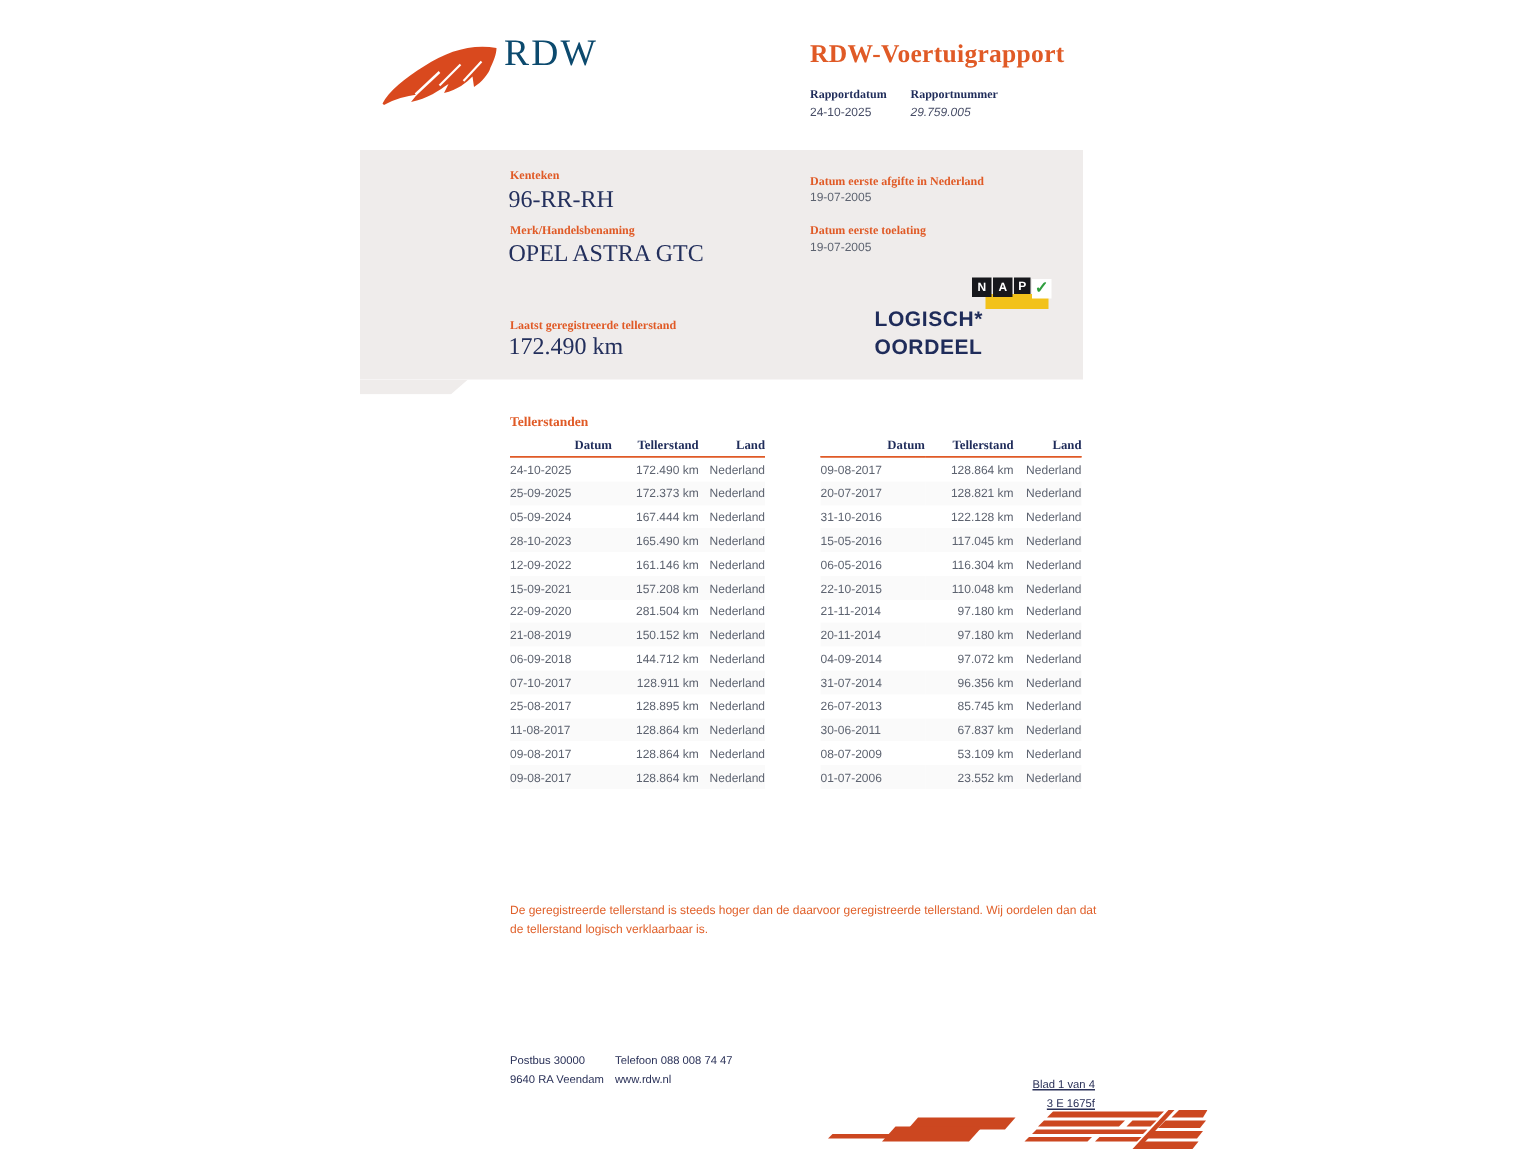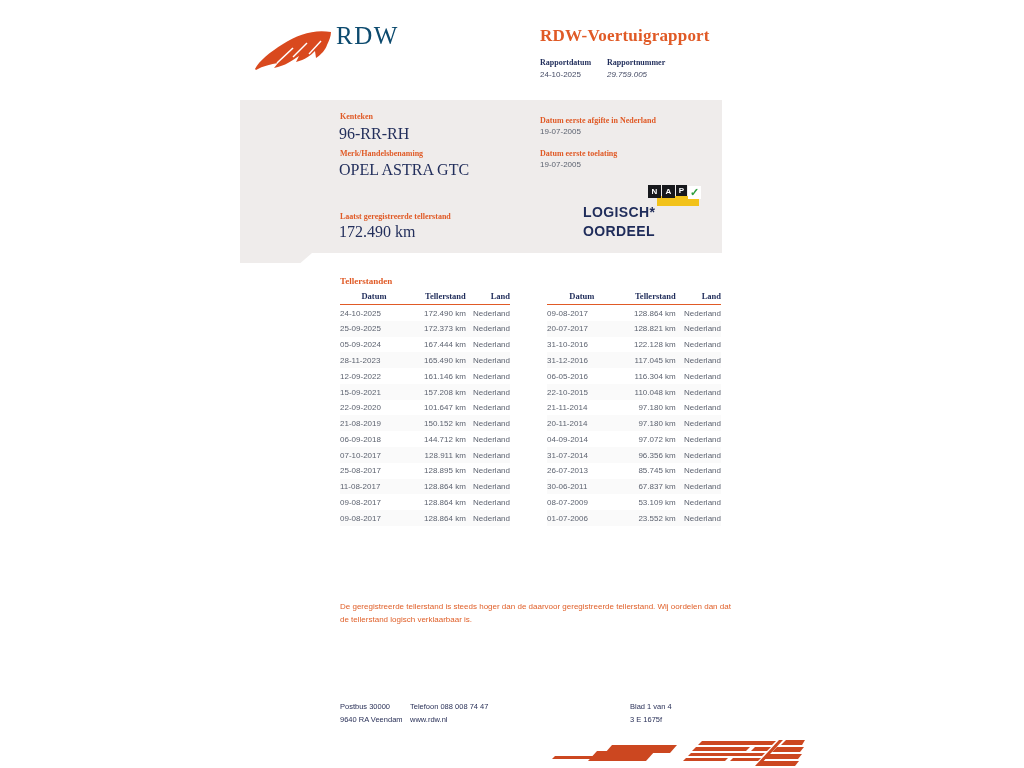--- a/index.html
+++ b/index.html
@@ -63,21 +63,21 @@
   .section-title{
     font-family:"Liberation Serif", serif;font-weight:bold;
     font-size:9px;color:#e05a26;margin:0 0 5px 0;
   }
   .tables-row{display:flex;gap:37px;}
   table.teller{border-collapse:collapse;table-layout:fixed;}
   table.t-left{width:170px;}
   table.t-right{width:174px;}
   table.teller th{
     font-family:"Liberation Serif", serif;font-weight:bold;
-    font-size:8.5px;color:#1f2c5a;text-align:center;
+    font-size:8.5px;color:#1f2c5a;text-align:right;
     padding:0 0 3px 0;border-bottom:1.6px solid #e05a26;
   }
   table.teller td{
     font-size:8px;color:#5d6370;padding:3.6px 0 3.2px 0;
   }
   table.teller th.c1,table.teller td.c1{text-align:right;}
   table.teller th.c2,table.teller td.c2{text-align:right;}
   table.teller col.w0{width:40%;}
   table.teller col.w1{width:34%;}
   table.teller col.w2{width:26%;}
@@ -85,21 +85,21 @@
 
   
   .footnote{left:340px;top:600px;width:398px;}
   .footnote-title{font-size:9.5px;font-weight:bold;color:#1f2c5a;margin:0 0 7px 0;}
   .footnote-text{font-size:8px;color:#e0602a;line-height:13px;margin:0;}
 
   
   .footer-txt{font-size:7.5px;color:#2a3158;line-height:13px;}
   .f-col1{left:340px;top:700px;}
   .f-col2{left:410px;top:700px;}
-  .f-col3{left:630px;top:700px;width:100px;text-align:left;}
+  .f-col3{left:630px;top:716px;width:100px;text-align:right;text-decoration:underline;}
 
   svg{display:block;}
 </style>
 </head>
 <body>
 
 <div class="abs" style="left:253px;top:27px;width:80px;height:45px;">
   <svg width="80" height="45" viewBox="0 0 80 45">
     <path fill="#d9491e" d="M78 5 C 62 2, 45 7, 30 17 C 17 25, 6 34, 2 42 L 3 43 C 10 39, 18 37, 25 36 L 21 41 C 32 39, 40 33, 46 29 L 43 35 C 52 33, 58 28, 62 24 L 63 31 C 68 28, 73 22, 74 18 C 76 14, 78 9, 78 5 Z"></path>
     <path stroke="#ffffff" stroke-width="1.6" fill="none" d="M24 36 L 40 21"></path>
@@ -172,37 +172,37 @@
             <td class="c0">25-09-2025</td>
             <td class="c1">172.373 km</td>
             <td class="c2">Nederland</td>
           </tr>
           <tr>
             <td class="c0">05-09-2024</td>
             <td class="c1">167.444 km</td>
             <td class="c2">Nederland</td>
           </tr>
           <tr>
-            <td class="c0">28-11-2023</td>
+            <td class="c0">28-10-2023</td>
             <td class="c1">165.490 km</td>
             <td class="c2">Nederland</td>
           </tr>
           <tr>
             <td class="c0">12-09-2022</td>
             <td class="c1">161.146 km</td>
             <td class="c2">Nederland</td>
           </tr>
           <tr>
             <td class="c0">15-09-2021</td>
             <td class="c1">157.208 km</td>
             <td class="c2">Nederland</td>
           </tr>
           <tr>
             <td class="c0">22-09-2020</td>
-            <td class="c1">101.647 km</td>
+            <td class="c1">281.504 km</td>
             <td class="c2">Nederland</td>
           </tr>
           <tr>
             <td class="c0">21-08-2019</td>
             <td class="c1">150.152 km</td>
             <td class="c2">Nederland</td>
           </tr>
           <tr>
             <td class="c0">06-09-2018</td>
             <td class="c1">144.712 km</td>
@@ -258,21 +258,21 @@
             <td class="c0">20-07-2017</td>
             <td class="c1">128.821 km</td>
             <td class="c2">Nederland</td>
           </tr>
           <tr>
             <td class="c0">31-10-2016</td>
             <td class="c1">122.128 km</td>
             <td class="c2">Nederland</td>
           </tr>
           <tr>
-            <td class="c0">31-12-2016</td>
+            <td class="c0">15-05-2016</td>
             <td class="c1">117.045 km</td>
             <td class="c2">Nederland</td>
           </tr>
           <tr>
             <td class="c0">06-05-2016</td>
             <td class="c1">116.304 km</td>
             <td class="c2">Nederland</td>
           </tr>
           <tr>
             <td class="c0">22-10-2015</td>

